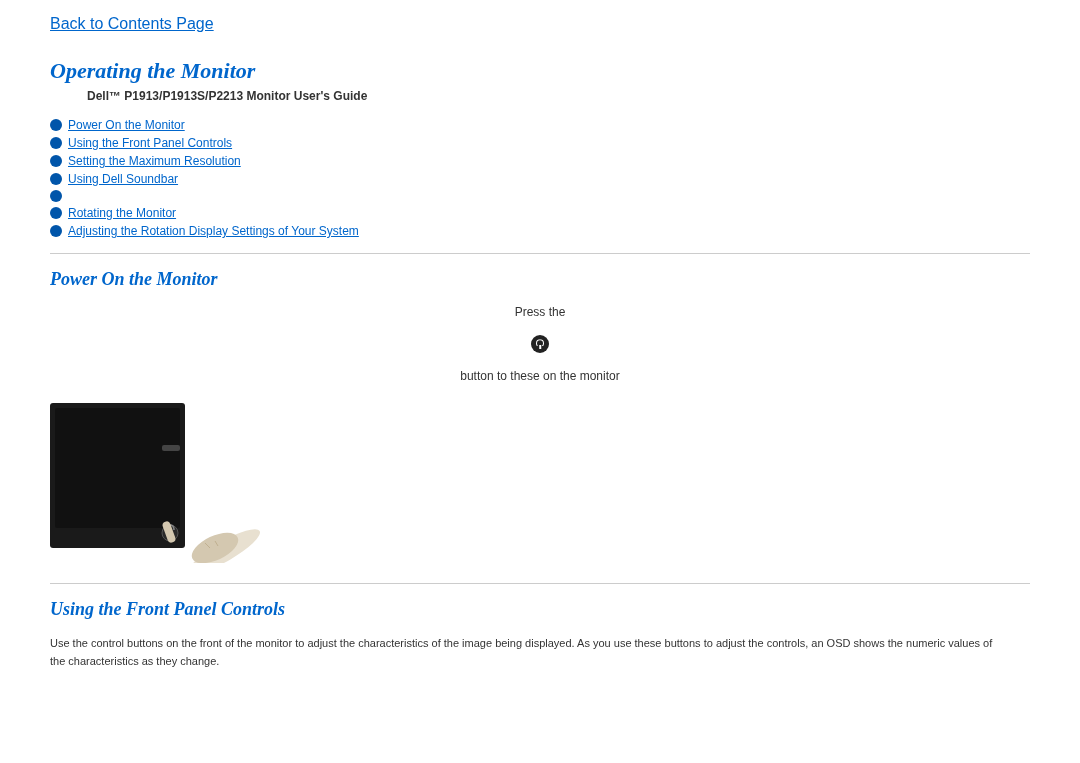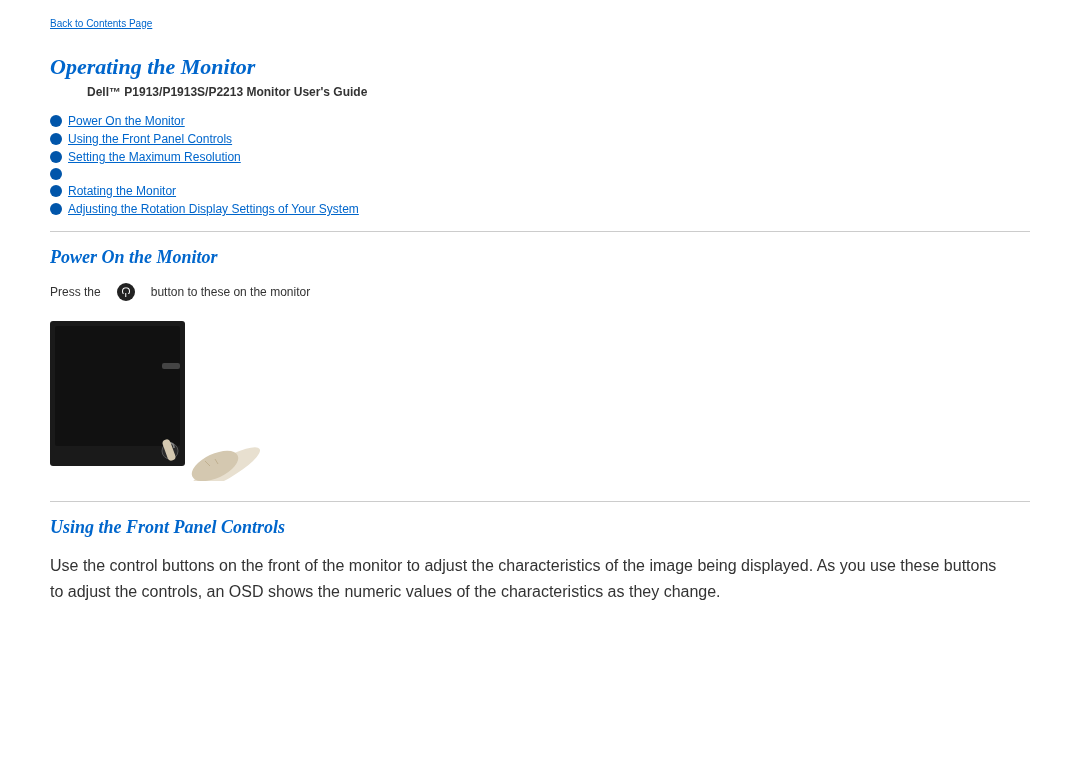--- a/index.html
+++ b/index.html
@@ -13,21 +13,21 @@
       font-size: 13px;
       background: #ffffff;
       color: #333333;
       padding: 15px 50px;
       max-width: 1080px;
     }
 
     .back-link {
       color: #0066cc;
       text-decoration: underline;
-      font-size: 10px;
+      font-size: 16px;
       cursor: pointer;
       display: inline-block;
       margin-bottom: 25px;
     }
 
     .page-title {
       color: #0066cc;
       font-size: 22px;
       font-weight: bold;
       font-family: 'Georgia', serif;
@@ -85,20 +85,21 @@
       font-style: italic;
       margin-bottom: 15px;
     }
 
     .power-on-text {
       font-size: 12px;
       display: flex;
       align-items: center;
       gap: 16px;
       margin-bottom: 20px;
+      flex-direction: column;
     }
 
     .power-button-icon {
       display: inline-block;
       width: 18px;
       height: 18px;
       border-radius: 50%;
       background: #222222;
       position: relative;
       flex-shrink: 0;
@@ -129,21 +130,21 @@
     }
 
     .monitor-image-container {
       margin-bottom: 20px;
       width: 230px;
       height: 160px;
       position: relative;
     }
 
     .body-text {
-      font-size: 16px;
+      font-size: 11px;
       line-height: 1.6;
       color: #333333;
       max-width: 960px;
     }
 
     
     .monitor-svg {
       display: block;
     }
   </style>
@@ -167,20 +168,24 @@
       <span class="bullet-icon"></span>
       <a class="toc-link" href="#power-on">Power On the Monitor</a>
     </li>
     <li>
       <span class="bullet-icon"></span>
       <a class="toc-link" href="#front-panel">Using the Front Panel Controls</a>
     </li>
     <li>
       <span class="bullet-icon"></span>
       <a class="toc-link" href="#max-resolution">Setting the Maximum Resolution</a>
+    </li>
+    <li>
+      <span class="bullet-icon"></span>
+      <a class="toc-link" href="#soundbar">Using Dell Soundbar</a>
     </li>
     <li>
       <span class="bullet-icon"></span>
     </li>
     <li>
       <span class="bullet-icon"></span>
       <a class="toc-link" href="#rotating"> Rotating the Monitor</a>
     </li>
     <li>
       <span class="bullet-icon"></span>

